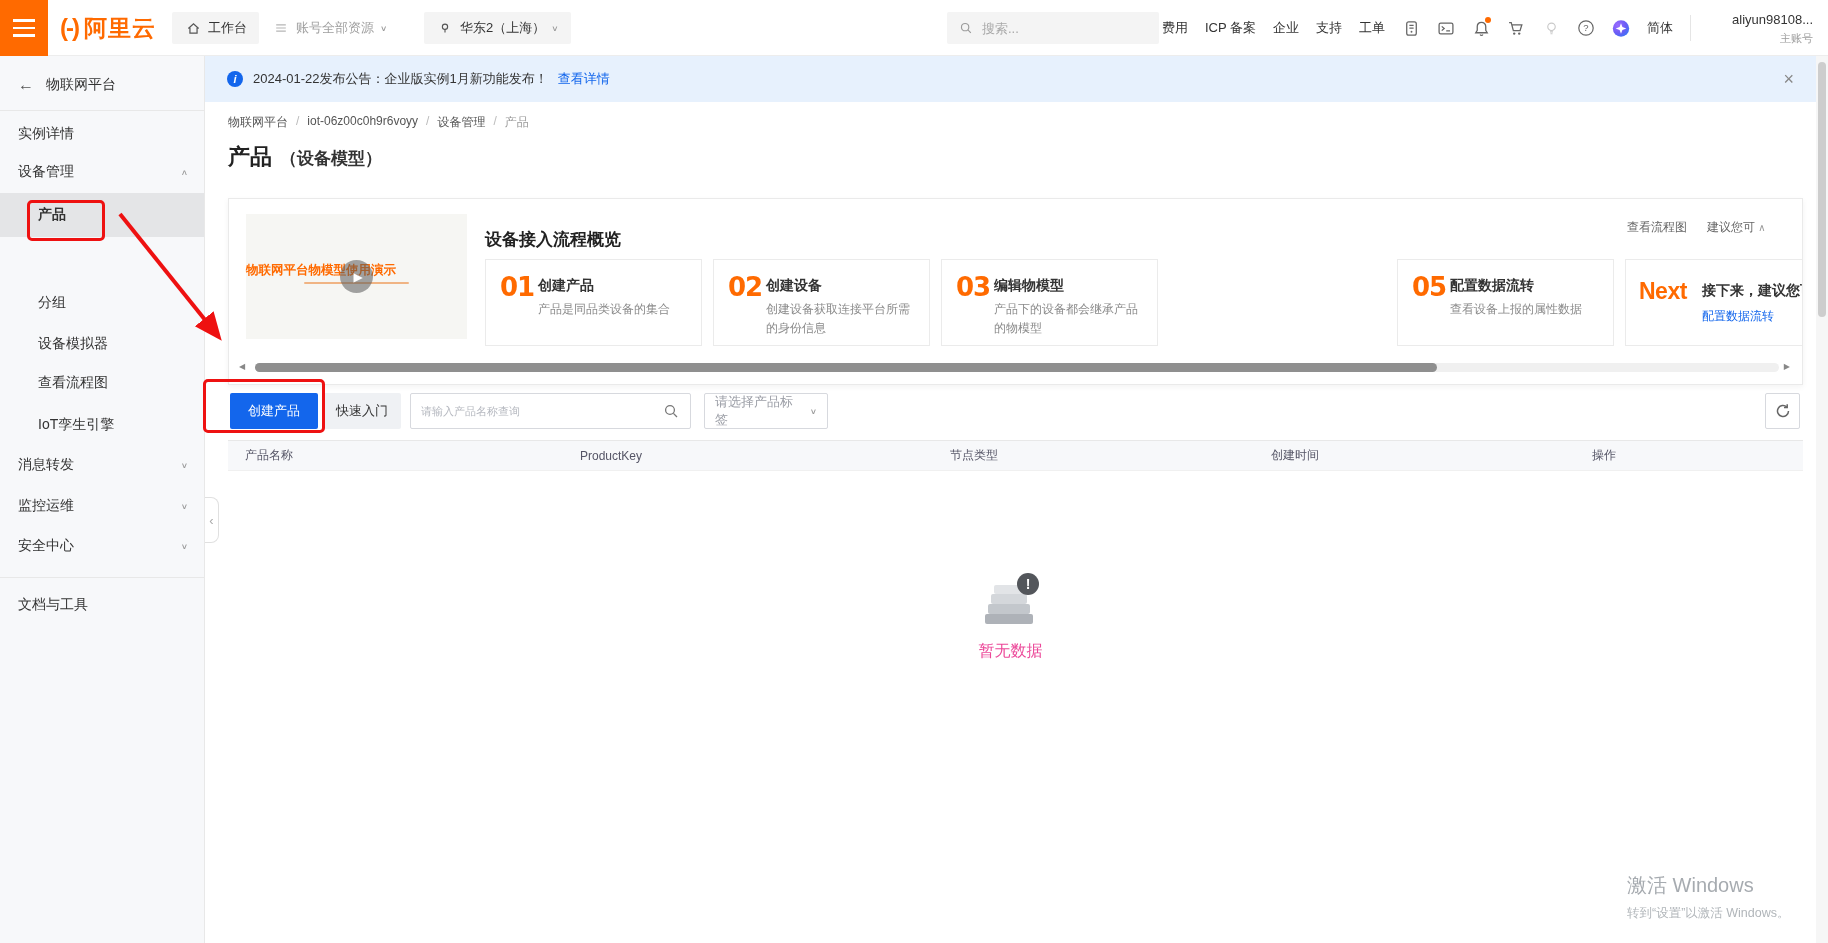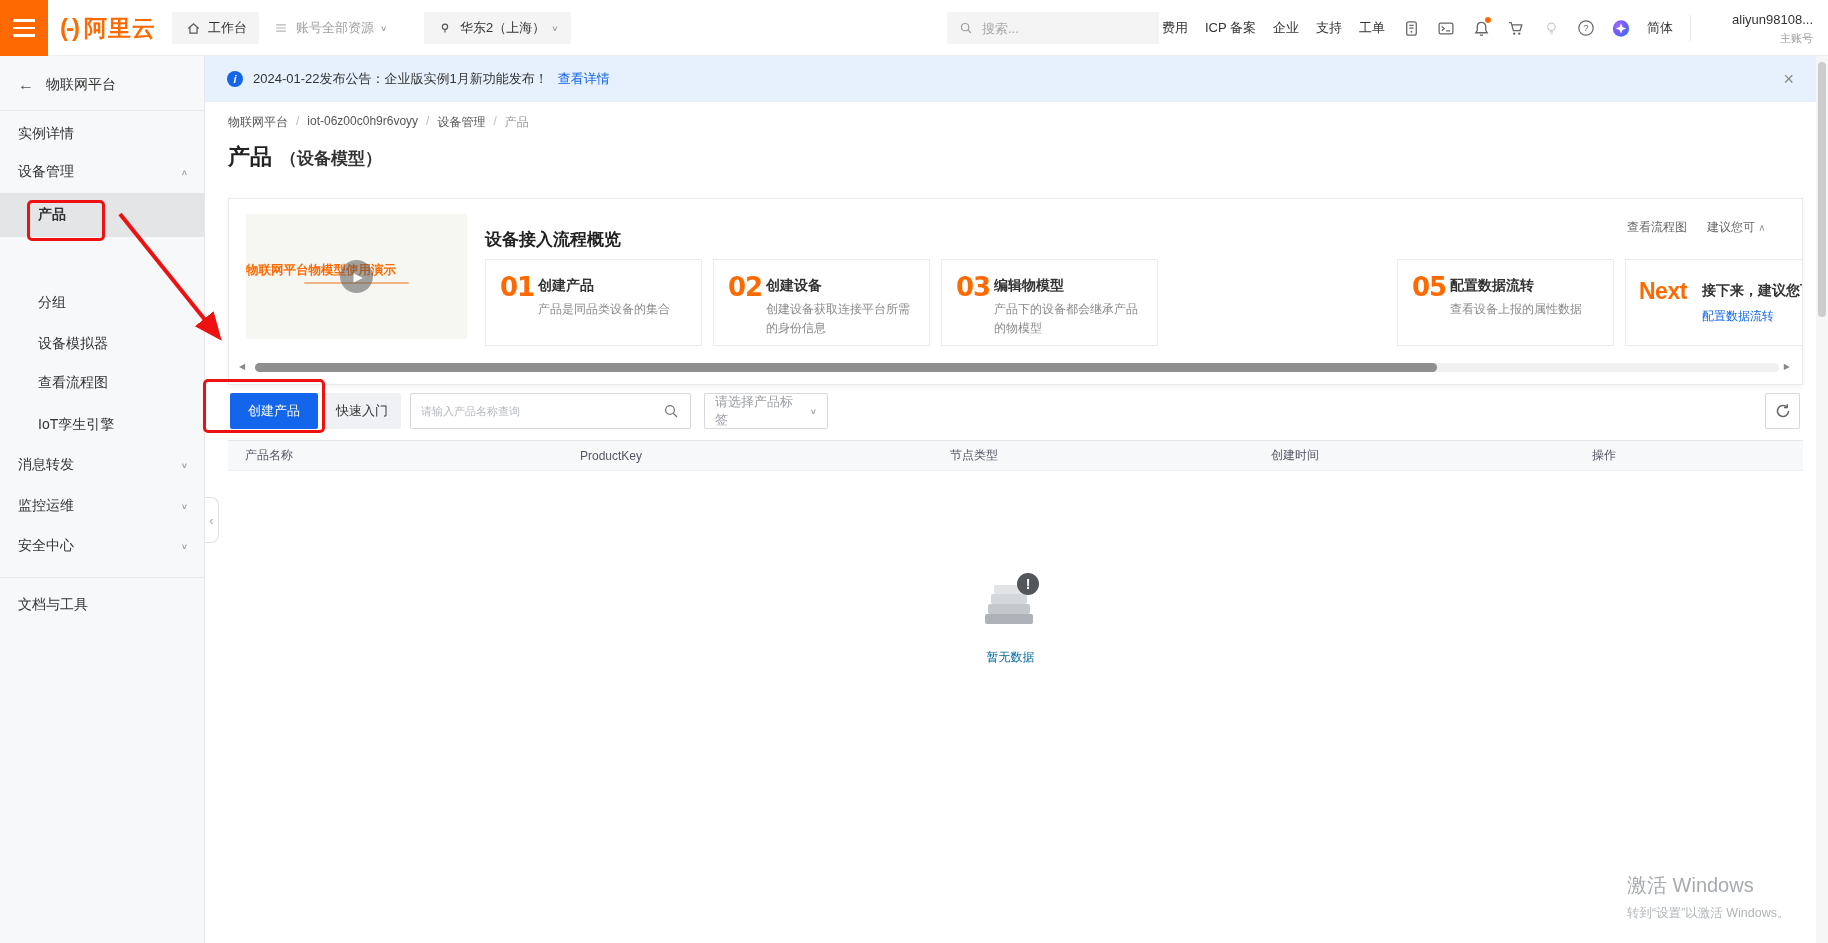--- a/index.html
+++ b/index.html
@@ -116,21 +116,21 @@
   .refresh-btn { position:absolute; left:1560px; top:291px; width:35px; height:36px; border:1px solid #d7d9de;
                  border-radius:2px; background:#fff; display:flex; align-items:center; justify-content:center; cursor:pointer; }
 
   
   .tbl-head { position:absolute; left:23px; top:338px; width:1575px; height:31px; background:#f7f8fa;
               border-top:1px solid #e8e8e8; border-bottom:1px solid #f0f0f0; display:flex; align-items:center;
               font-size:12px; color:#556; }
   .tbl-head .col { position:absolute; white-space:nowrap; }
   .empty { position:absolute; left:0; width:100%; top:470px; text-align:center; }
   .empty svg { display:inline-block; }
-  .empty-text { margin-top:12px; font-size:12px; color:#0369a1; }
+  .empty-text { margin-top:4px; font-size:16px; color:#ec4899; }
 
   
   .anno-box { position:absolute; border:3px solid #ee1111; border-radius:5px; z-index:40; pointer-events:none; }
   .anno-arrow { position:absolute; z-index:40; pointer-events:none; }
 
   
   .watermark { position:absolute; left:1627px; top:872px; color:rgba(150,156,162,.85); z-index:50; pointer-events:none; }
   .watermark .w1 { font-size:20px; }
   .watermark .w2 { font-size:12.5px; margin-top:6px; color:rgba(150,156,162,.75); }
 

